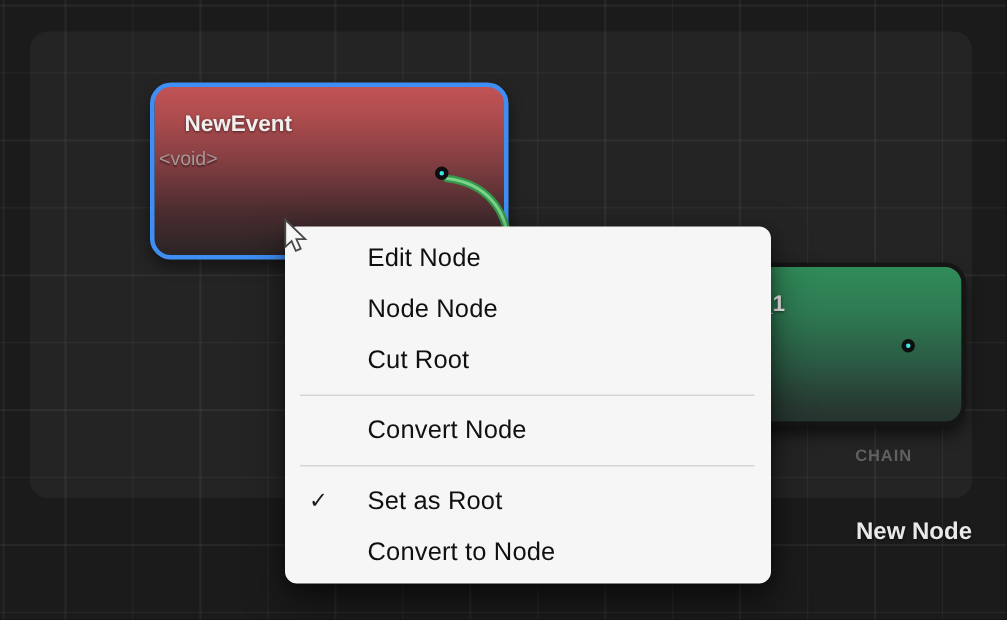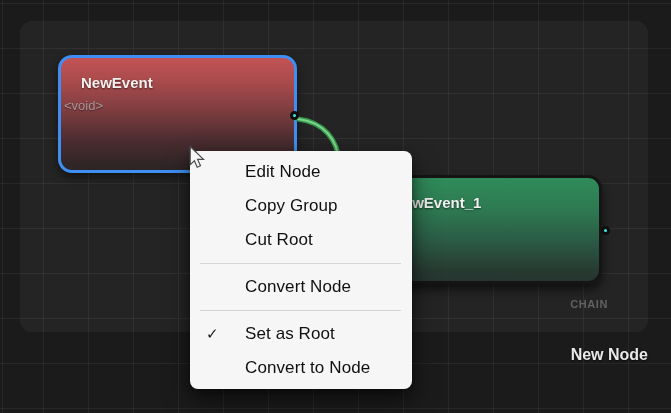--- a/index.html
+++ b/index.html
@@ -14,21 +14,21 @@
   }
   .group-panel{
     position:absolute;left:20px;top:21px;width:628px;height:311px;
     background:rgba(255,255,255,0.042);border-radius:12px;
   }
   .group-label{
     position:absolute;top:346px;right:23px;
     font-size:16px;font-weight:700;color:#e9e9e9;
     text-shadow:0 1px 2px rgba(0,0,0,0.6);
   }
-  .node{position:absolute;border-radius:14px;}
+  .node{position:absolute;border-radius:14px;margin-left:42px;}
   .node-event{
     left:58px;top:55px;width:239px;height:118px;
     border:3px solid #3f8ef3;
     background:linear-gradient(180deg,#c25355 0%,#a84a4c 22%,#7c3c3f 48%,#4a2c2f 74%,#2b2425 100%);
     box-shadow:0 5px 10px rgba(0,0,0,0.45);
     z-index:3;
   }
   .node-event1{
     left:370px;top:175px;width:232px;height:109px;
     border:3px solid #151515;
@@ -50,21 +50,21 @@
     background:#3fe8e8;border:3px solid #0e0e0e;z-index:5;
   }
   .port-event{left:290px;top:111px;}
   .port-event1{left:601px;top:226px;}
   .wire-svg{position:absolute;left:0;top:0;z-index:4;pointer-events:none;}
   .chain-badge{
     position:absolute;top:298px;right:63px;
     font-size:11px;font-weight:700;color:#616161;letter-spacing:0.6px;
   }
   .context-menu{
-    position:absolute;left:190px;top:151px;width:222px;
+    position:absolute;left:190px;top:151px;width:324px;
     background:#f6f6f6;border-radius:8px;padding:4px 0;
     box-shadow:0 12px 26px rgba(0,0,0,0.5),0 3px 8px rgba(0,0,0,0.35);
     z-index:10;
   }
   .menu-item{
     position:relative;height:34px;display:flex;align-items:center;
     padding-left:55px;font-size:17px;color:#101010;cursor:default;
     letter-spacing:0.1px;
   }
   .menu-item .check{
@@ -98,21 +98,21 @@
     <div class="node-title">NewEvent</div>
     <div class="node-subtitle">&lt;void&gt;</div>
   </div>
   <div class="port port-event"></div>
 
   <div class="context-menu">
       <div class="menu-item">
         <span>Edit Node</span>
       </div>
       <div class="menu-item">
-        <span>Copy Group</span>
+        <span>Node Node</span>
       </div>
       <div class="menu-item">
         <span>Cut Root</span>
       </div>
       <div class="menu-sep"></div>
       <div class="menu-item">
         <span>Convert Node</span>
       </div>
       <div class="menu-sep"></div>
       <div class="menu-item">

